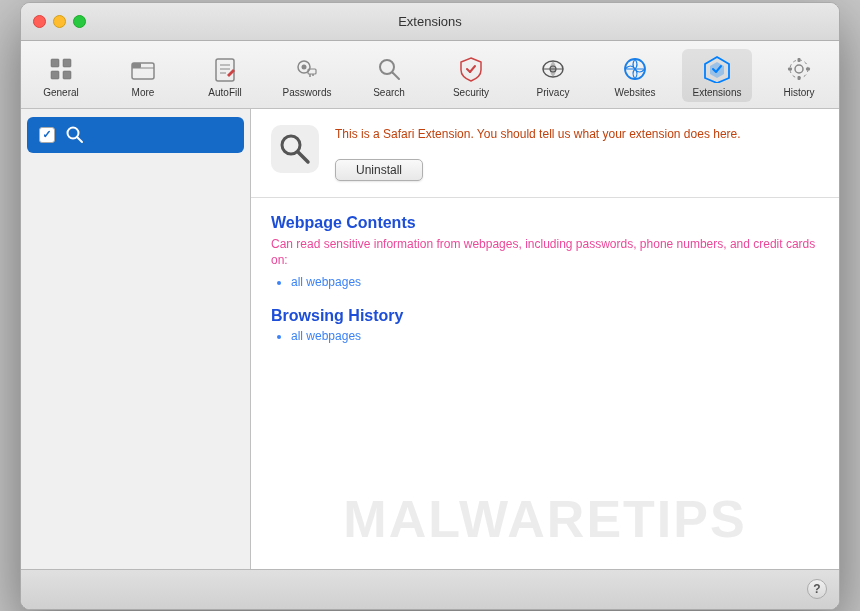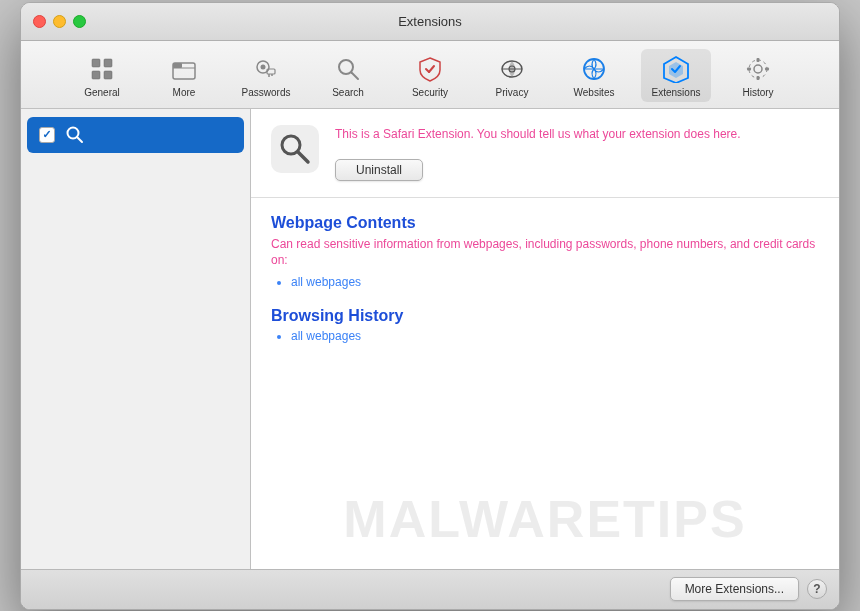--- a/index.html
+++ b/index.html
@@ -204,21 +204,21 @@
       flex-shrink: 0;
       color: #555;
     }
 
     .ext-info {
       flex: 1;
     }
 
     .ext-description {
       font-size: 12px;
-      color: #ec4899;
+      color: #c2410c;
       line-height: 1.5;
       margin-bottom: 10px;
     }
 
     .uninstall-btn {
       background: linear-gradient(to bottom, #f9f9f9, #e8e8e8);
       border: 1px solid #b0b0b0;
       border-radius: 5px;
       padding: 3px 20px;
       font-size: 12px;
@@ -336,20 +336,32 @@
       <div class="toolbar-icon">
         <svg width="28" height="28" viewBox="0 0 28 28">
           <rect x="3" y="8" width="22" height="16" rx="2" fill="none" stroke="#888" stroke-width="1.5"></rect>
           <rect x="3" y="8" width="9" height="5" rx="1" fill="#888"></rect>
           <line x1="3" y1="13" x2="25" y2="13" stroke="#888" stroke-width="1.2"></line>
         </svg>
       </div>
       <span class="toolbar-label">More</span>
     </div>
 
+    <div class="toolbar-item">
+      <div class="toolbar-icon">
+        <svg width="28" height="28" viewBox="0 0 28 28">
+          <rect x="5" y="4" width="18" height="22" rx="2" fill="none" stroke="#888" stroke-width="1.5"></rect>
+          <line x1="9" y1="10" x2="19" y2="10" stroke="#888" stroke-width="1.2"></line>
+          <line x1="9" y1="14" x2="19" y2="14" stroke="#888" stroke-width="1.2"></line>
+          <line x1="9" y1="18" x2="15" y2="18" stroke="#888" stroke-width="1.2"></line>
+          <path d="M16 20 L22 14 L24 16 L18 22 Z" fill="#c44"></path>
+        </svg>
+      </div>
+      <span class="toolbar-label">AutoFill</span>
+    </div>
 
     <div class="toolbar-item">
       <div class="toolbar-icon">
         <svg width="28" height="28" viewBox="0 0 28 28">
           <circle cx="11" cy="12" r="6" fill="none" stroke="#888" stroke-width="1.5"></circle>
           <rect x="15" y="14" width="8" height="5" rx="1" fill="none" stroke="#888" stroke-width="1.2"></rect>
           <circle cx="11" cy="12" r="2.5" fill="#888"></circle>
           <line x1="17" y1="19" x2="17" y2="22" stroke="#888" stroke-width="1.5"></line>
           <line x1="20" y1="19" x2="20" y2="21" stroke="#888" stroke-width="1.5"></line>
         </svg>
@@ -474,16 +486,15 @@
           <div class="permission-title">Browsing History</div>
           <ul class="permission-list">
             <li>all webpages</li>
           </ul>
         </div>
       </div>
     </div>
   </div>
 
   <div class="bottom-bar">
-    <button class="more-extensions-btn">More Extensions...</button>
     <div class="help-btn">?</div>
   </div>
 </div>
 
 </body></html>

